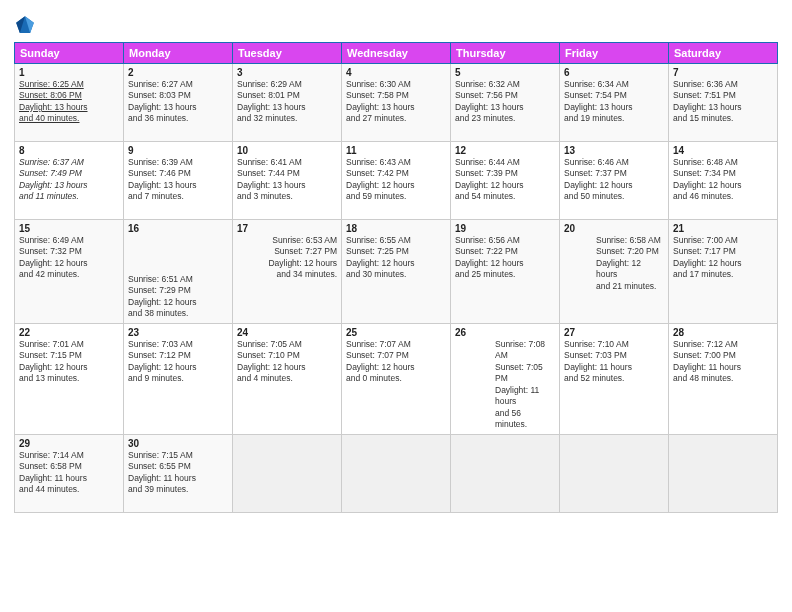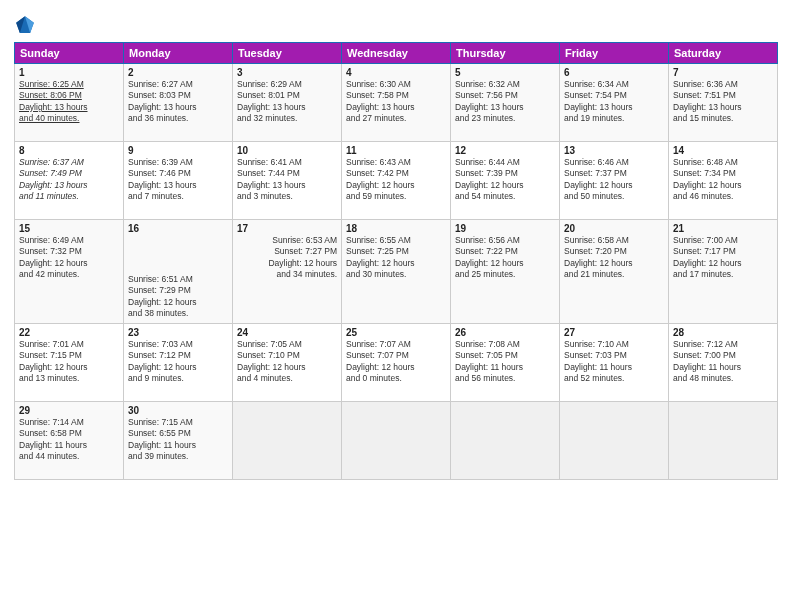--- a/index.html
+++ b/index.html
@@ -58,21 +58,21 @@
     .location {
       font-size: 14px;
       color: #444;
     }
     .calendar {
       width: 100%;
       border-collapse: collapse;
       font-size: 9.5px;
     }
     .calendar th {
-      background: #a21caf;
+      background: #d946ef;
       color: #fff;
       text-align: left;
       padding: 4px 5px;
       font-size: 11px;
       font-weight: bold;
       border: 1px solid #1a6bb5;
     }
     .calendar td {
       vertical-align: top;
       padding: 3px 4px;
@@ -271,21 +271,21 @@
           </td>
           <td>
             <span class="day-num">19</span>
             <div class="day-info" style="white-space: pre-line;">Sunrise: 6:56 AM
 Sunset: 7:22 PM
 Daylight: 12 hours
 and 25 minutes.</div>
           </td>
           <td>
             <span class="day-num">20</span>
-            <div class="day-info" style="white-space: pre-line;">Sunrise: 6:58 AM
+            <div class="day-info" style="white-space: pre-line; margin-left: 32px;">Sunrise: 6:58 AM
 Sunset: 7:20 PM
 Daylight: 12 hours
 and 21 minutes.</div>
           </td>
           <td>
             <span class="day-num">21</span>
             <div class="day-info" style="white-space: pre-line;">Sunrise: 7:00 AM
 Sunset: 7:17 PM
 Daylight: 12 hours
 and 17 minutes.</div>
@@ -315,21 +315,21 @@
           </td>
           <td>
             <span class="day-num">25</span>
             <div class="day-info" style="white-space: pre-line;">Sunrise: 7:07 AM
 Sunset: 7:07 PM
 Daylight: 12 hours
 and 0 minutes.</div>
           </td>
           <td>
             <span class="day-num">26</span>
-            <div class="day-info" style="white-space: pre-line;">Sunrise: 7:08 AM
+            <div class="day-info" style="white-space: pre-line; margin-left: 40px;">Sunrise: 7:08 AM
 Sunset: 7:05 PM
 Daylight: 11 hours
 and 56 minutes.</div>
           </td>
           <td>
             <span class="day-num">27</span>
             <div class="day-info" style="white-space: pre-line;">Sunrise: 7:10 AM
 Sunset: 7:03 PM
 Daylight: 11 hours
 and 52 minutes.</div>

